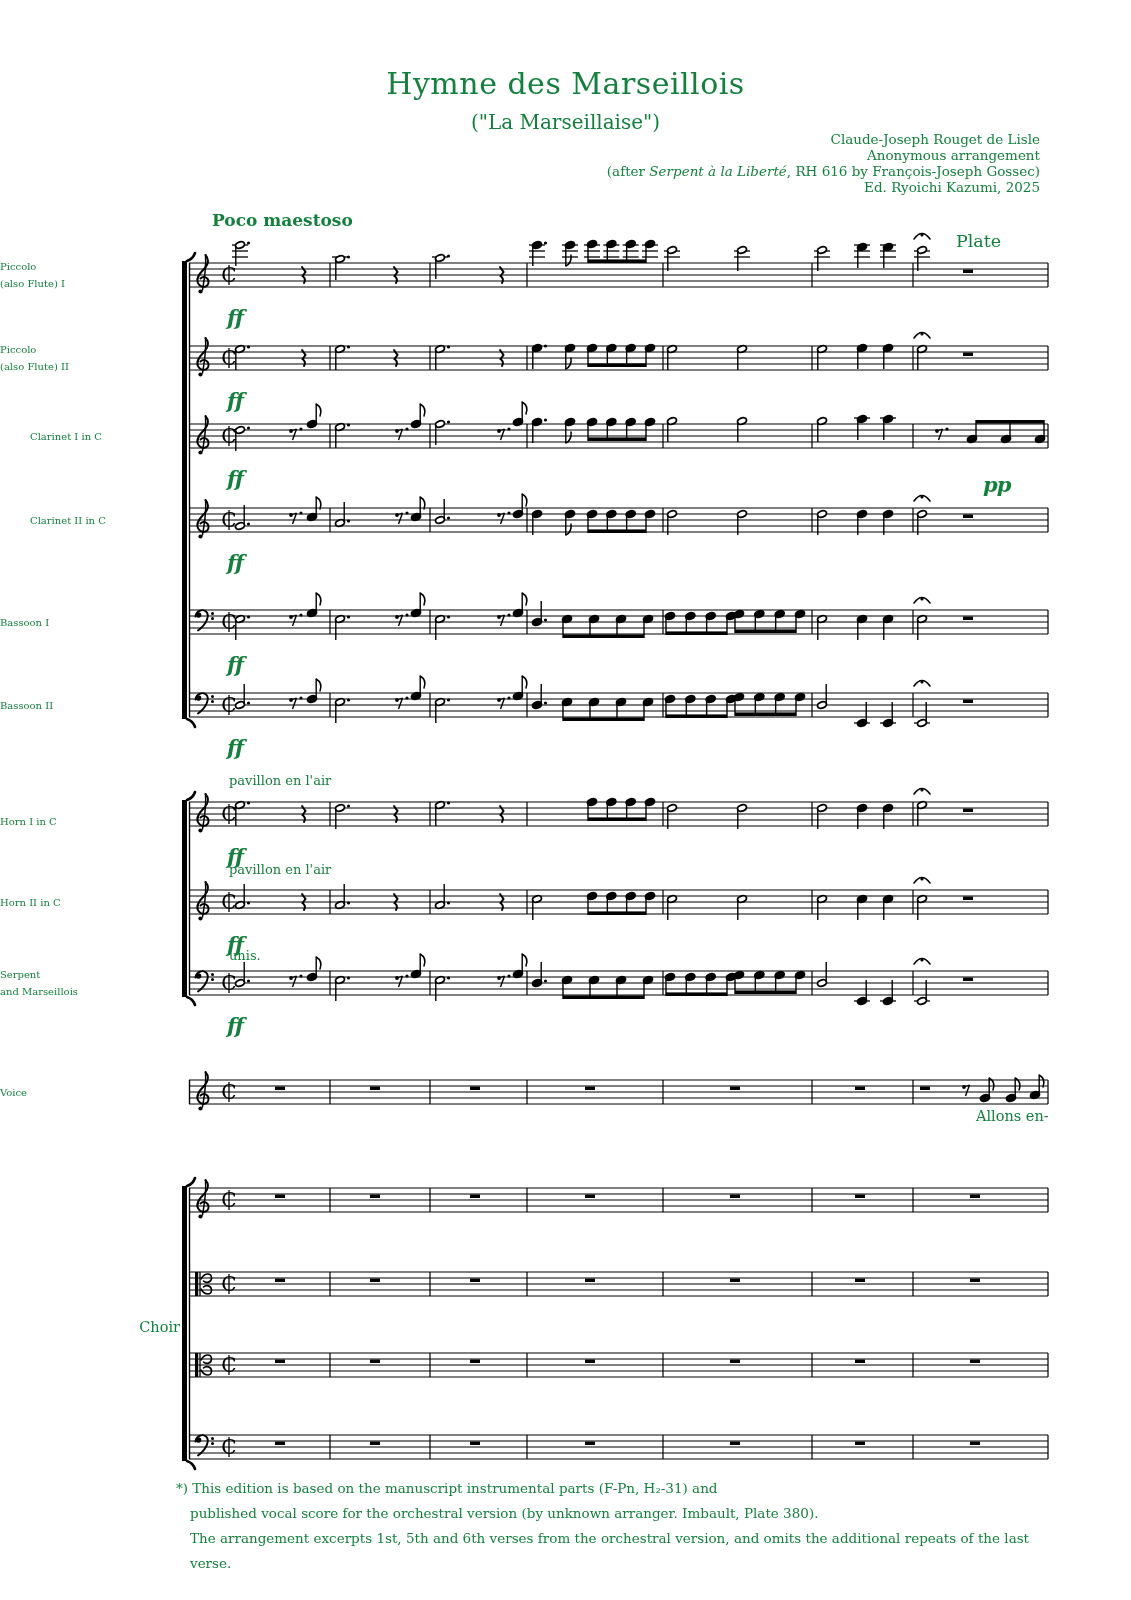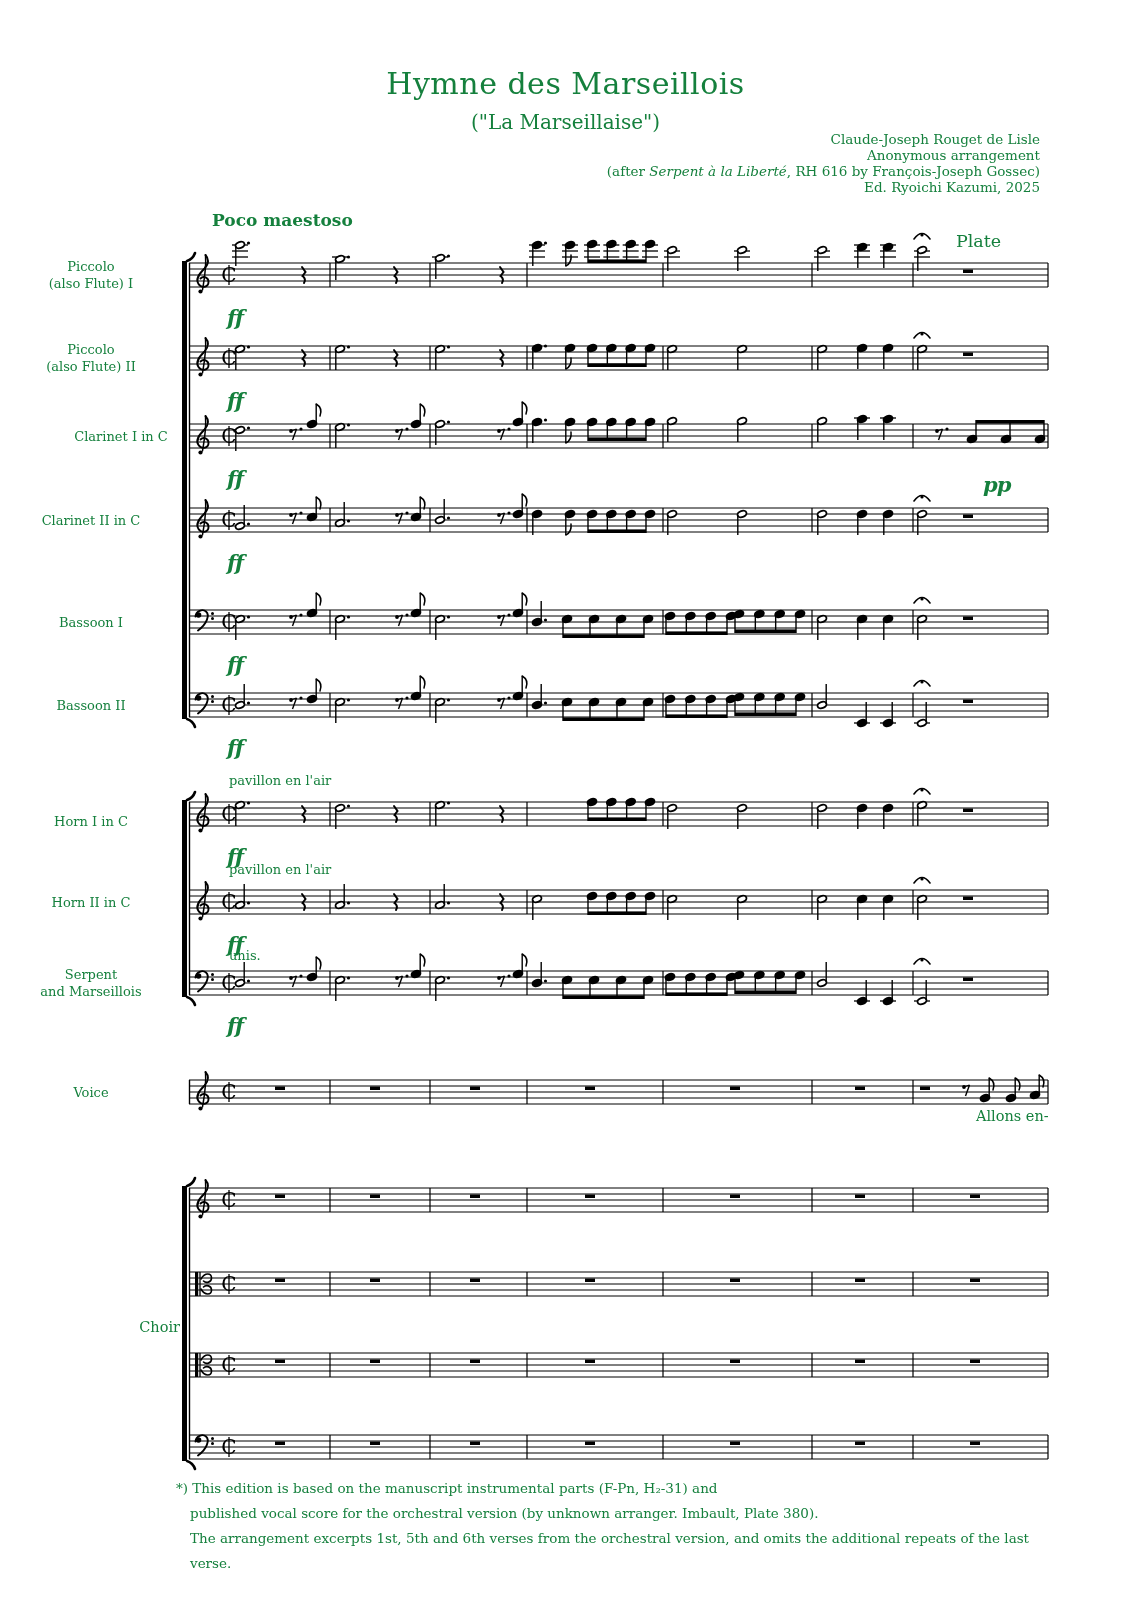--- a/index.html
+++ b/index.html
@@ -11,21 +11,21 @@
   .credits{right:91px;top:131px;width:600px;text-align:right;font-size:13.5px;line-height:16px;}
   .tempo{left:212px;top:210px;font-size:17px;font-weight:bold;}
   .canto{left:956px;top:231px;font-size:17.5px;}
   .dyn{font-style:italic;font-weight:bold;font-size:21px;line-height:20px;letter-spacing:-1px;margin-top:17px;}
   .pp{left:983px;top:458px;}
   .annot{font-size:13px;}
   .pav1{left:229px;top:773px;}
   .pav2{left:229px;top:862px;}
   .unis{left:229px;top:948px;}
   .lyric{left:976px;top:1108px;font-size:14.5px;}
-  .inst-label{width:182px;text-align:center;font-size:13px;line-height:17px;}
+  .inst-label{width:182px;text-align:left;font-size:10px;line-height:17px;}
   .choir-label{width:180px;text-align:right;font-size:14.5px;top:1319px;left:0;}
   .footer{left:176px;top:1476px;width:870px;font-size:13.5px;line-height:25px;}
   .footer .fl2{padding-left:14px;}
   svg.score{left:0;top:0;}
 </style>
 </head>
 <body>
 
 <div class="page">
 
@@ -945,21 +945,21 @@
     <div class="abs dyn" style="left: 227px; top: 291px;">ff</div>
     <div class="abs inst-label" style="top: 341px;">
       <div>Piccolo</div>
       <div>(also Flute) II</div>
     </div>
     <div class="abs dyn" style="left: 227px; top: 374px;">ff</div>
     <div class="abs inst-label" style="top: 427.5px; padding-left: 30px;">
       <div>Clarinet I in C</div>
     </div>
     <div class="abs dyn" style="left: 227px; top: 452px;">ff</div>
-    <div class="abs inst-label" style="top: 511.5px;">
+    <div class="abs inst-label" style="top: 511.5px; margin-left: 30px;">
       <div>Clarinet II in C</div>
     </div>
     <div class="abs dyn" style="left: 227px; top: 536px;">ff</div>
     <div class="abs inst-label" style="top: 613.5px;">
       <div>Bassoon I</div>
     </div>
     <div class="abs dyn" style="left: 227px; top: 638px;">ff</div>
     <div class="abs inst-label" style="top: 696.5px;">
       <div>Bassoon II</div>
     </div>

